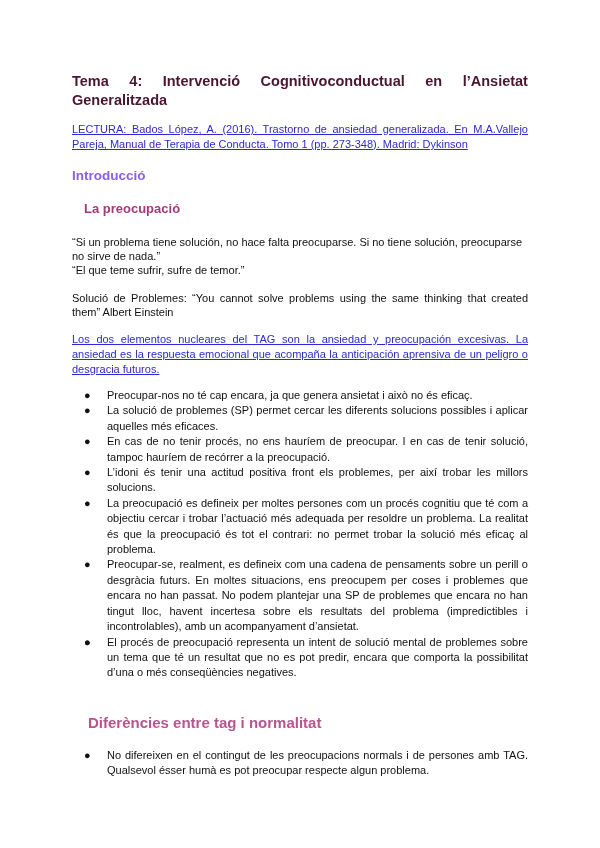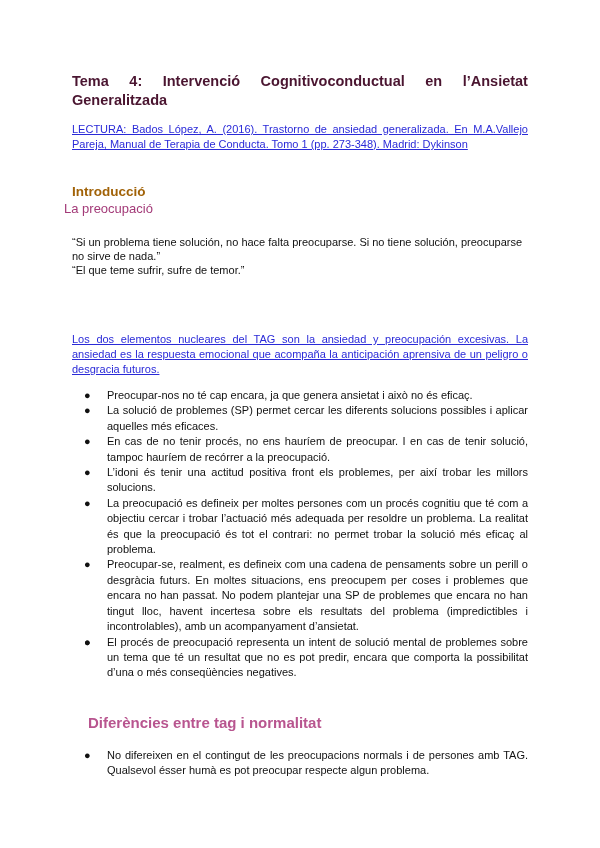--- a/index.html
+++ b/index.html
@@ -5,22 +5,22 @@
     html, body { margin: 0; padding: 0; background: #ffffff; }
     body { width: 600px; height: 848px; position: relative; overflow: hidden;
            font-family: "Liberation Sans", sans-serif; color: #111; }
     .page { position: absolute; left: 0; top: 0; width: 600px; height: 848px; }
     .title { position: absolute; left: 72px; top: 72px; width: 456px;
              font-size: 14.5px; font-weight: bold; color: #4a1530; line-height: 19px;
              text-align: justify; text-align-last: left; }
     .title .l1 { display: flex; justify-content: space-between; }
     .lectura { position: absolute; left: 72px; top: 122px; width: 456px;
                font-size: 11px; color: #2a2ad8; line-height: 15px; text-align: justify; text-decoration: underline; }
-    .h1 { position: absolute; left: 72px; top: 168px; font-size: 13.5px; font-weight: bold; color: #a16207; margin-top: 16px; }
-    .h2 { position: absolute; left: 64px; top: 201px; font-size: 13px; font-weight: normal; color: #a33a78; }
+    .h1 { position: absolute; left: 72px; top: 168px; font-size: 13.5px; font-weight: bold; color: #8b5cf6; }
+    .h2 { position: absolute; left: 84px; top: 201px; font-size: 13px; font-weight: bold; color: #a33a78; }
     .quotes { position: absolute; left: 72px; top: 235px; width: 460px; font-size: 11px; line-height: 14px; color: #111; }
     .einstein { position: absolute; left: 72px; top: 291px; width: 456px; font-size: 11px; line-height: 14px; text-align: justify; }
     .blue { position: absolute; left: 72px; top: 332px; width: 456px; font-size: 11px; line-height: 15px;
             color: #2a2ad8; text-align: justify; text-decoration: underline; }
     ul.bullets { position: absolute; left: 72px; top: 388px; width: 456px; margin: 0; padding: 0; list-style: none; }
     ul.bullets li { position: relative; padding-left: 35px; font-size: 11px; line-height: 15.4px;
                     text-align: justify; margin: 0 0 0 0; }
     ul.bullets li .dot { position: absolute; left: 12px; top: 0; font-size: 11px; }
     .h3 { position: absolute; left: 88px; top: 714px; font-size: 15px; font-weight: bold; color: #b8558f; }
     ul.bullets2 { position: absolute; left: 72px; top: 748px; width: 456px; margin: 0; padding: 0; list-style: none; }
@@ -46,20 +46,21 @@
   <div class="lectura">LECTURA:  Bados López, A. (2016). Trastorno de ansiedad generalizada. En M.A.Vallejo Pareja, Manual de Terapia de Conducta. Tomo 1 (pp. 273-348). Madrid: Dykinson</div>
 
   <div class="h1">Introducció</div>
   <div class="h2">La preocupació</div>
 
   <div class="quotes">
     <div>“Si un problema tiene solución, no hace falta preocuparse. Si no tiene solución, preocuparse no sirve de nada.”</div>
     <div>“El que teme sufrir, sufre de temor.”</div>
   </div>
 
+  <div class="einstein">Solució de Problemes: “You cannot solve problems using the same thinking that created them” Albert Einstein</div>
 
   <div class="blue">Los dos elementos nucleares del TAG son la ansiedad y preocupación excesivas. La ansiedad es la respuesta emocional que acompaña la anticipación aprensiva de un peligro o desgracia futuros.</div>
 
   <ul class="bullets">
     <li><span class="dot">●</span><span>Preocupar-nos no té cap encara, ja que genera ansietat i això no és eficaç.</span></li>
     <li><span class="dot">●</span><span>La solució de problemes (SP) permet cercar les diferents solucions possibles i aplicar aquelles més eficaces.</span></li>
     <li><span class="dot">●</span><span>En cas de no tenir procés, no ens hauríem de preocupar. I en cas de tenir solució, tampoc hauríem de recórrer a la preocupació.</span></li>
     <li><span class="dot">●</span><span>L’idoni és tenir una actitud positiva front els problemes, per així trobar les millors solucions.</span></li>
     <li><span class="dot">●</span><span>La preocupació es defineix per moltes persones com un procés cognitiu que té com a objectiu cercar i trobar l’actuació més adequada per resoldre un problema. La realitat és que la preocupació és tot el contrari: no permet trobar la solució més eficaç al problema.</span></li>
     <li><span class="dot">●</span><span>Preocupar-se, realment, es defineix com una cadena de pensaments sobre un perill o desgràcia futurs. En moltes situacions, ens preocupem per coses i problemes que encara no han passat. No podem plantejar una SP de problemes que encara no han tingut lloc, havent incertesa sobre els resultats del problema (impredictibles i incontrolables), amb un acompanyament d’ansietat.</span></li>

